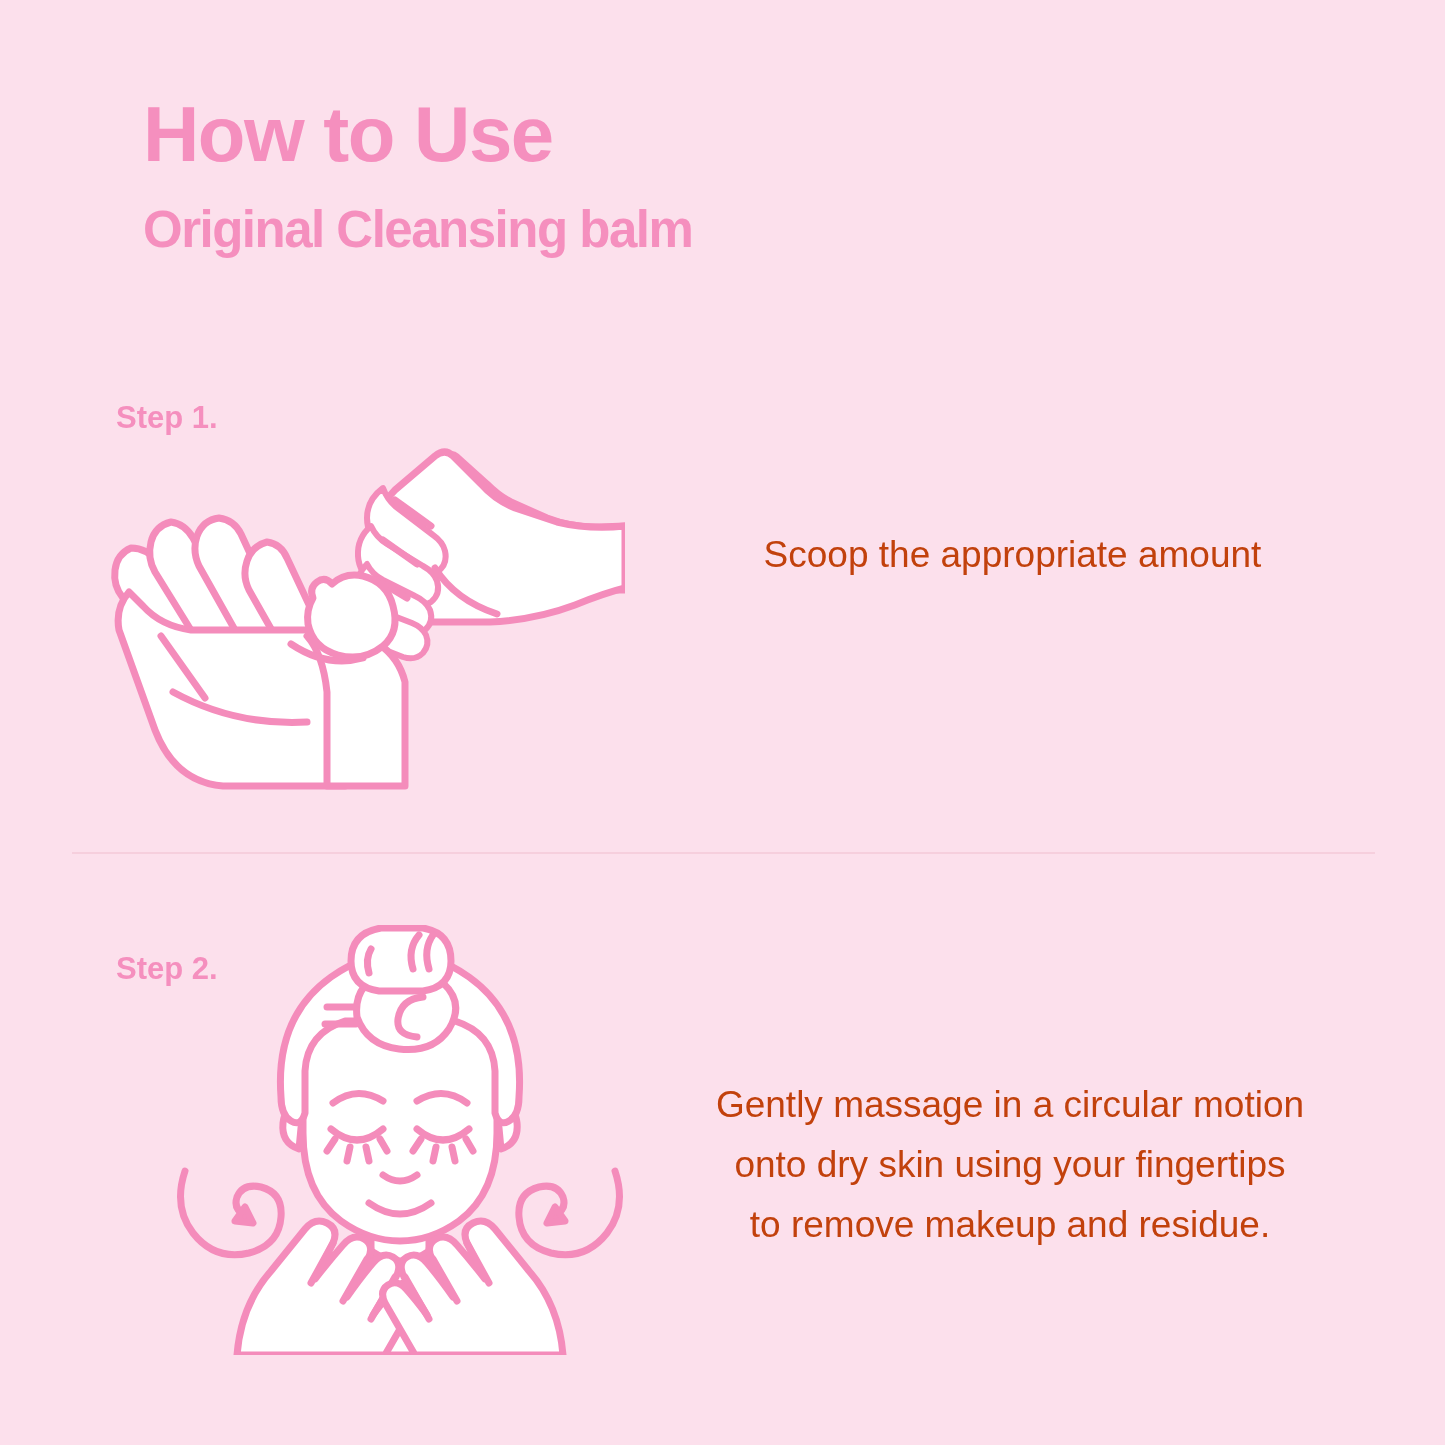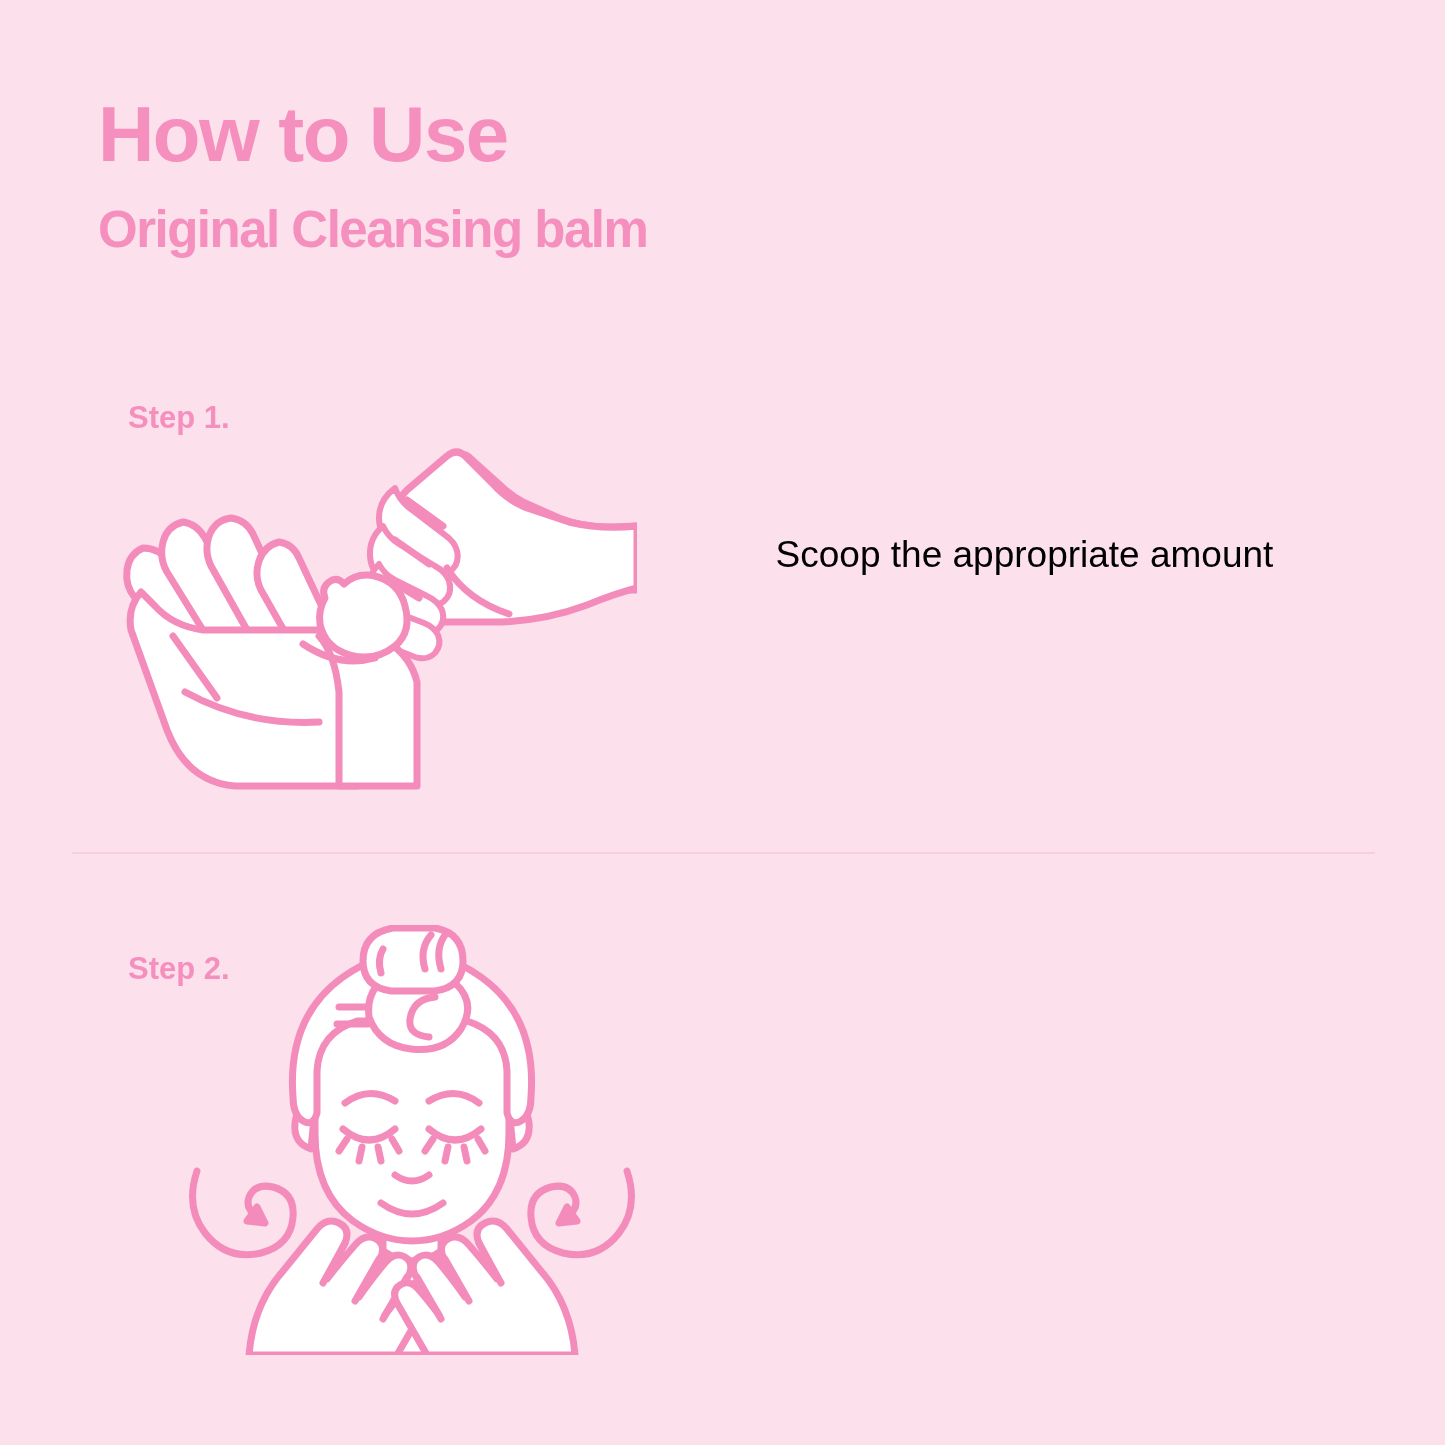--- a/index.html
+++ b/index.html
@@ -29,29 +29,30 @@
     width: 1100px;
   }
   .title-line {
     color: #F58FBE;
     font-family: "Liberation Sans", sans-serif;
     font-weight: bold;
     font-size: 78px;
     line-height: 96px;
     letter-spacing: -1.5px;
     white-space: nowrap;
+    margin-left: 45px;
   }
   .title-line.line2 {
     font-size: 51px;
   }
 
   
   .step-section {
     position: absolute;
-    left: 12px;
+    left: 0;
     width: 1225px;
     padding-left: 32px;
   }
   #step-1 { top: 375px; height: 460px; }
   #step-2 { top: 925px; height: 470px; }
 
   .step-label {
     position: absolute;
     color: #F58FBE;
     font-family: "Liberation Sans", sans-serif;
@@ -63,21 +64,21 @@
   #step-2 .step-label { left: 116px; top: 26px; }
 
   .illustration {
     position: absolute;
   }
   #illustration-1 { left: 95px; top: 55px; }
   #illustration-2 { left: 175px; top: 0px; }
 
   .step-text {
     position: absolute;
-    color: #000000;
+    color: #c2410c;
     font-family: "Liberation Sans", sans-serif;
     font-weight: normal;
     font-size: 37px;
     line-height: 60px;
     text-align: center;
   }
   #step-1 .step-text {
     left: 690px;
     top: 150px;
     width: 645px;
@@ -243,15 +244,20 @@
         </g>
 
         <g>
           <path class="ill-stroke" d="M 440 246 Q 452 282 432 308 Q 410 336 376 328 Q 346 320 344 292 Q 342 268 364 262 Q 382 258 388 272 Q 392 284 380 290"></path>
           <path class="ill-stroke" style="fill:#F48CBB" d="M 380 282 L 372 298 L 390 296 Z"></path>
         </g>
 
       </svg>
     </div>
 
+    <div class="step-text">
+      <span>Gently massage in a circular motion</span><br>
+      <span>onto dry skin using your fingertips</span><br>
+      <span>to remove makeup and residue.</span>
+    </div>
   </div>
 
 </div>
 
 </body></html>

